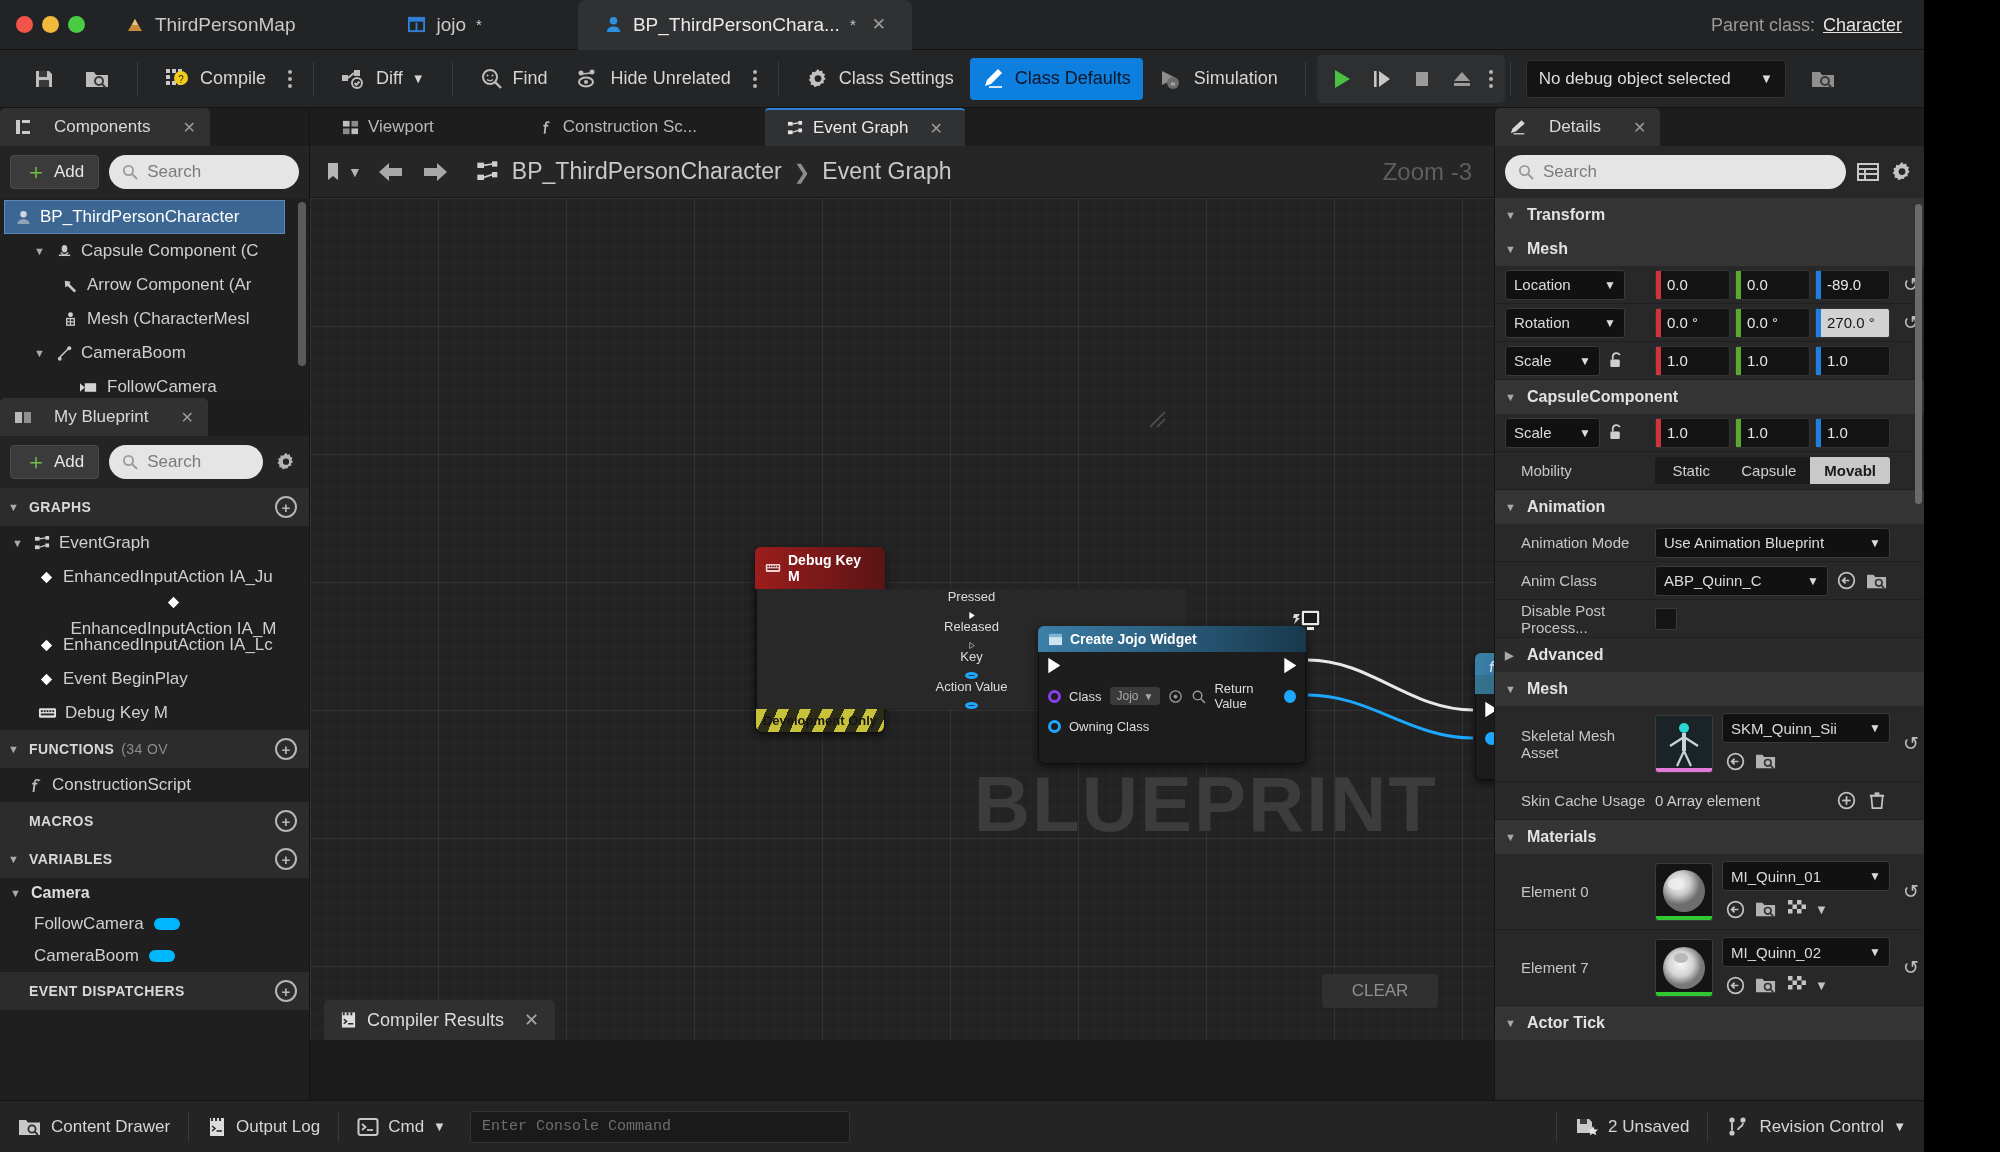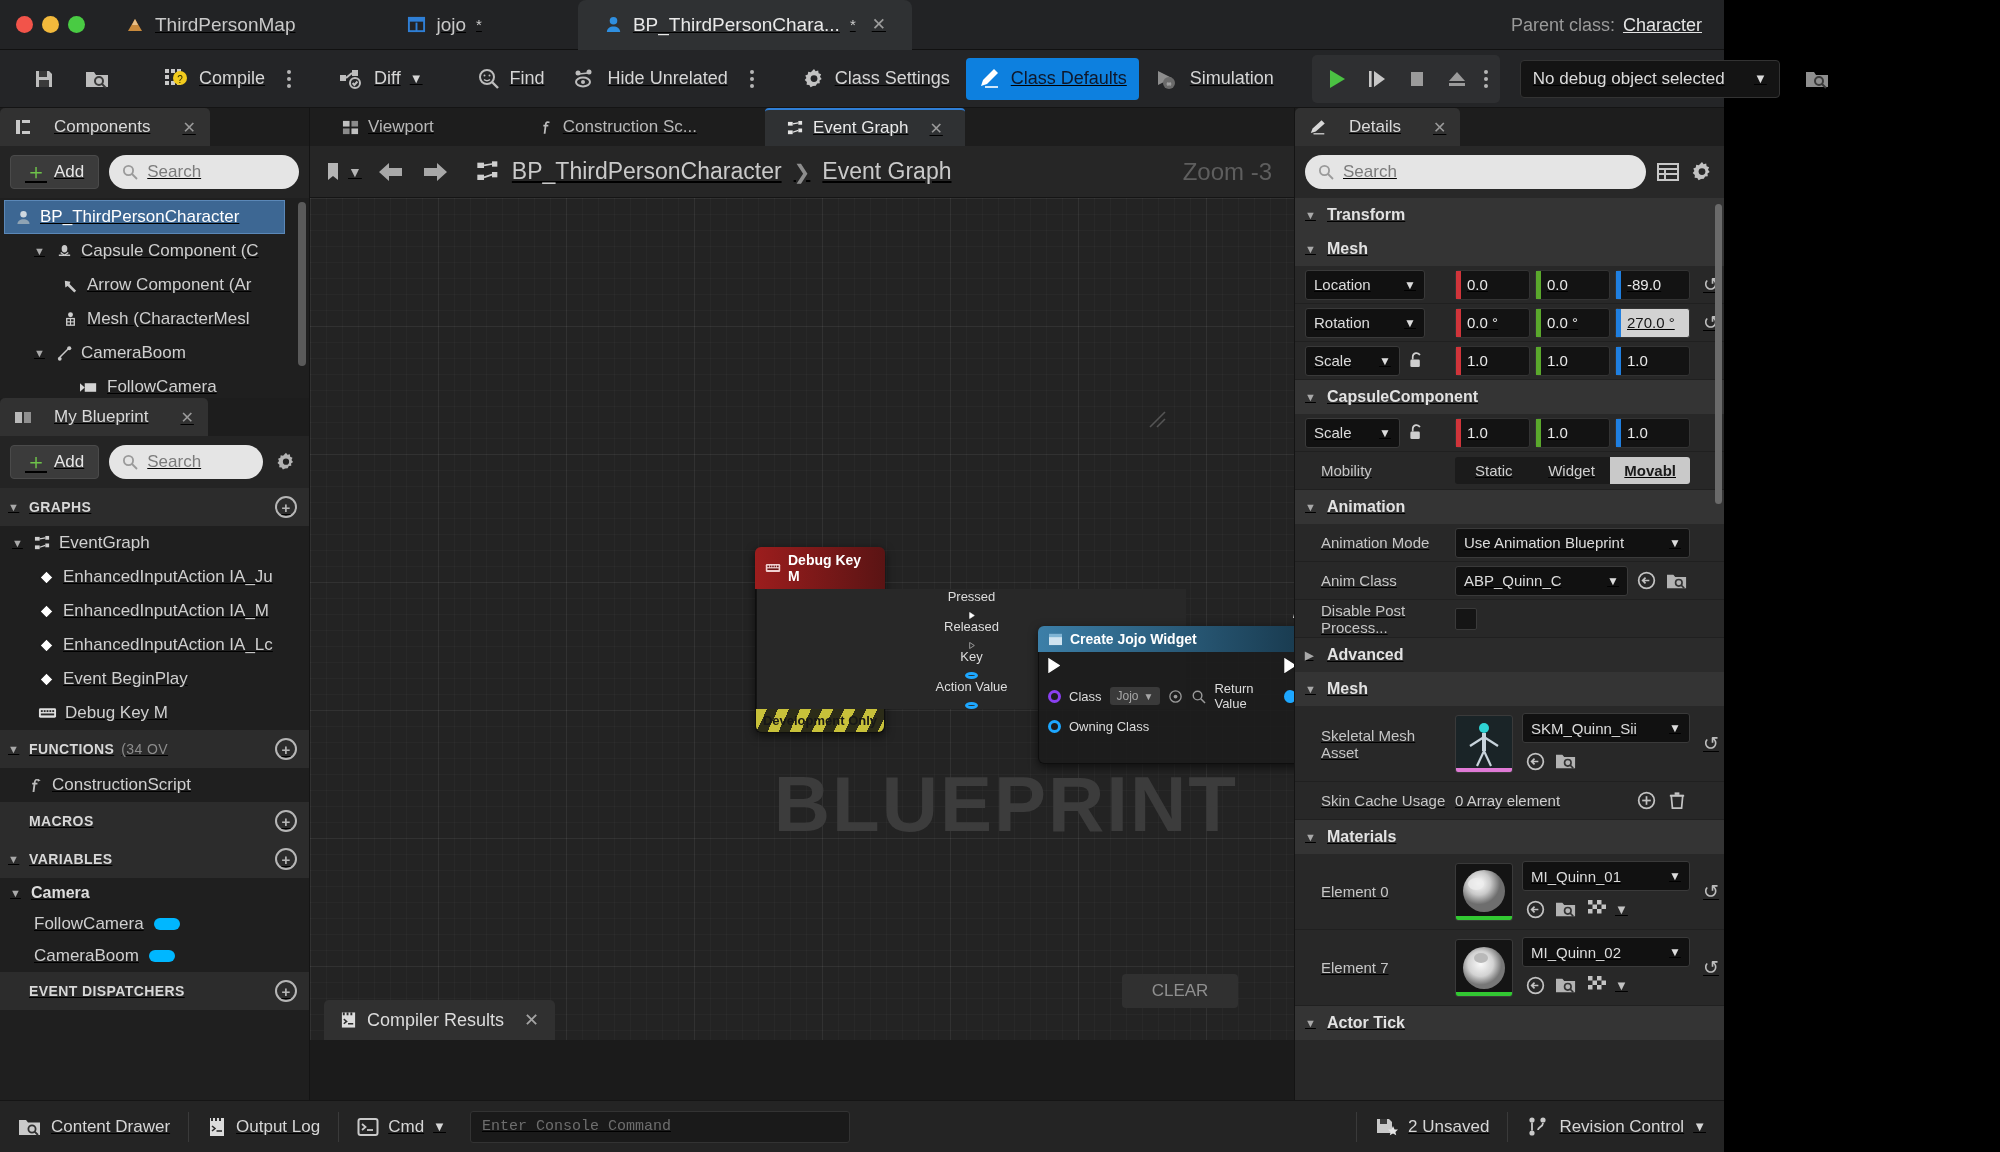--- a/index.html
+++ b/index.html
@@ -1,19 +1,19 @@
 <!DOCTYPE html>
 <html><head>
 <meta charset="utf-8">
 <style>
   * { box-sizing: border-box; margin:0; padding:0; }
   html,body { width:2000px; height:1152px; background:#000; overflow:hidden;
     font-family:"Liberation Sans", sans-serif; }
-  .app { position:absolute; left:0; top:0; width:1724px; height:1152px;
-    background:#1b1b1b; display:flex; flex-direction:column;text-decoration:underline; }
+  .app { position:absolute; left:0; top:0; width:1924px; height:1152px;
+    background:#1b1b1b; display:flex; flex-direction:column; }
 
   
   .titlebar { height:50px; background:#222325; display:flex; align-items:center;
     position:relative; flex:0 0 50px; border-bottom:1px solid #111; }
   .traffic { display:flex; gap:9px; padding-left:16px; align-items:center; }
   .dot { width:17px; height:17px; border-radius:50%; }
   .dot.r{background:#f2544a;} .dot.y{background:#f2b93c;} .dot.g{background:#49cb43;}
   .wtab { display:flex; align-items:center; gap:10px; height:50px; padding:0 26px;
     color:#c9c9c9; font-size:19px; white-space:nowrap; }
   .wtab.active { background:#2f3133; color:#e9e9e9;
@@ -569,21 +569,21 @@
           <span>EventGraph</span>
         </div>
         <div class="trow" style="padding-left:38px;">
           <span class="ico">
             <svg width="17" height="17" viewBox="0 0 18 18">
                 <polygon points="9,2 16,9 9,16 2,9" fill="#fff" stroke="#1c1c1c" stroke-width="1.4"></polygon>
               </svg>
           </span>
           <span>EnhancedInputAction IA_Ju</span>
         </div>
-        <div class="trow" style="padding-left:38px;">
+        <div class="trow" style="padding-left:38px;flex-direction:column;">
           <span class="ico">
             <svg width="17" height="17" viewBox="0 0 18 18">
                 <polygon points="9,2 16,9 9,16 2,9" fill="#fff" stroke="#1c1c1c" stroke-width="1.4"></polygon>
               </svg>
           </span>
           <span>EnhancedInputAction IA_M</span>
         </div>
         <div class="trow" style="padding-left:38px;">
           <span class="ico">
             <svg width="17" height="17" viewBox="0 0 18 18">
@@ -1041,21 +1041,21 @@
             <span class="numf z">1.0</span>
           </div>
           <div class="revert"></div>
         </div>
 
         <div class="drow">
           <div class="dlabel">Mobility</div>
           <div class="dvals">
             <div class="segctl" style="width:100%;">
               <div class="seg" style="flex:1;text-align:center;">Static</div>
-              <div class="seg" style="flex:1;text-align:center;">Widget</div>
+              <div class="seg" style="flex:1;text-align:center;">Capsule</div>
               <div class="seg on" style="flex:1;text-align:center;">Movabl</div>
             </div>
           </div>
           <div class="revert"></div>
         </div>
 
         <div class="dgrp">
           <span class="arrow">▼</span>
           <span>Animation</span>
         </div>

